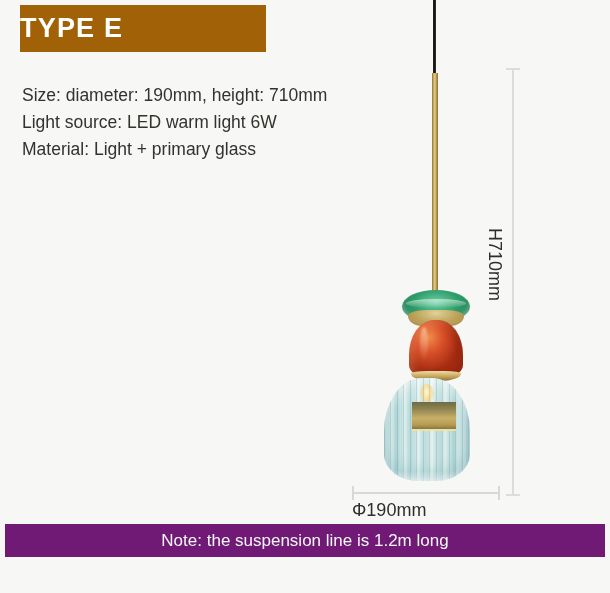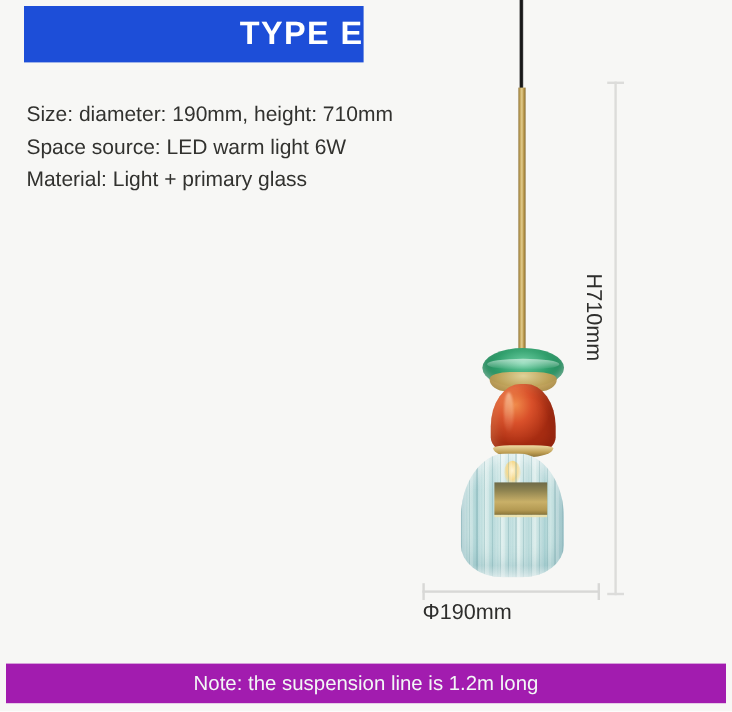--- a/index.html
+++ b/index.html
@@ -16,25 +16,24 @@
     font-family: "Liberation Sans", sans-serif;
   }
 
   
   .type-badge {
     position: absolute;
     left: 20px;
     top: 5px;
     width: 246px;
     height: 47px;
-    background: #1d4ed8;
+    background: #a16207;
     display: flex;
     align-items: center;
-    justify-content: flex-end;
-    padding-left: 37px;
+    justify-content: flex-start;
   }
   .type-badge-label {
     color: #ffffff;
     font-size: 27px;
     font-weight: bold;
     letter-spacing: 1.2px;
   }
 
   
   .spec-list {
@@ -278,45 +277,45 @@
     color: #2e2e2c;
     transform: rotate(90deg);
     transform-origin: left top;
     white-space: nowrap;
   }
 
   
   .note-bar {
     position: absolute;
     left: 5px;
-    top: 553px;
+    top: 524px;
     width: 600px;
     height: 33px;
-    background: #a21caf;
+    background: #701a75;
     display: flex;
     align-items: center;
     justify-content: center;
   }
   .note-bar-label {
     color: #f3f7f6;
     font-size: 17px;
   }
 </style>
 </head>
 <body>
 
 <div id="page">
 
   <div class="type-badge">
     <span class="type-badge-label">TYPE E</span>
   </div>
 
   <div class="spec-list">
     <div class="spec-line">Size: diameter: 190mm, height: 710mm</div>
-    <div class="spec-line">Space source: LED warm light 6W</div>
+    <div class="spec-line">Light source: LED warm light 6W</div>
     <div class="spec-line">Material: Light + primary glass</div>
   </div>
 
   <div class="lamp">
     <div class="cord-black"></div>
     <div class="rod-brass"></div>
 
     <div class="glass-green"></div>
     <div class="connector-a"></div>
 

